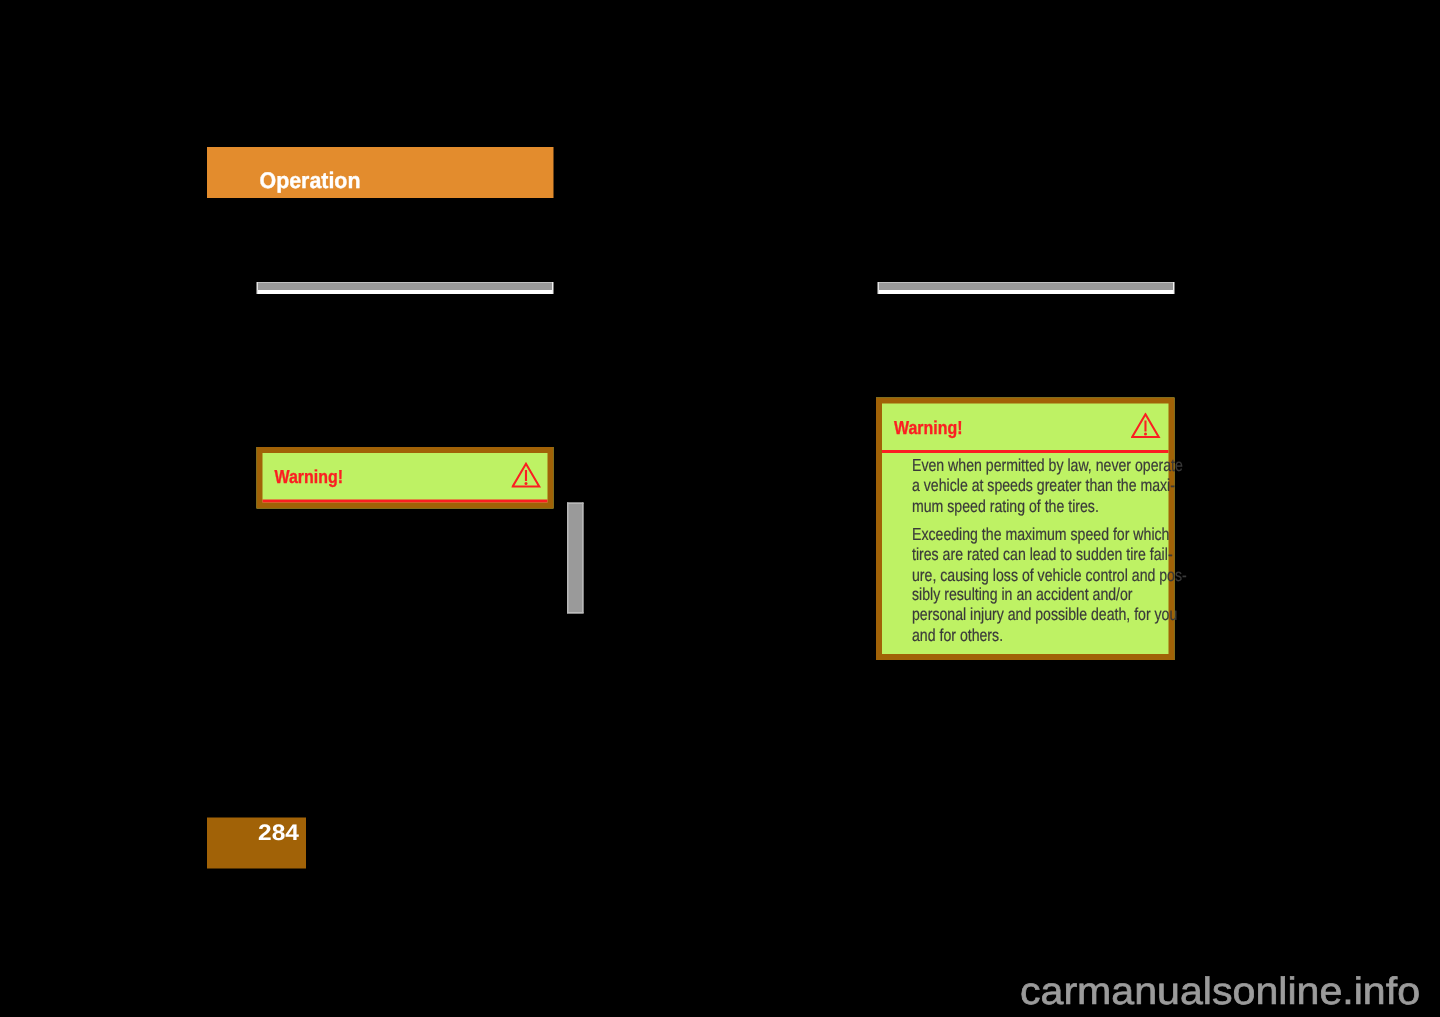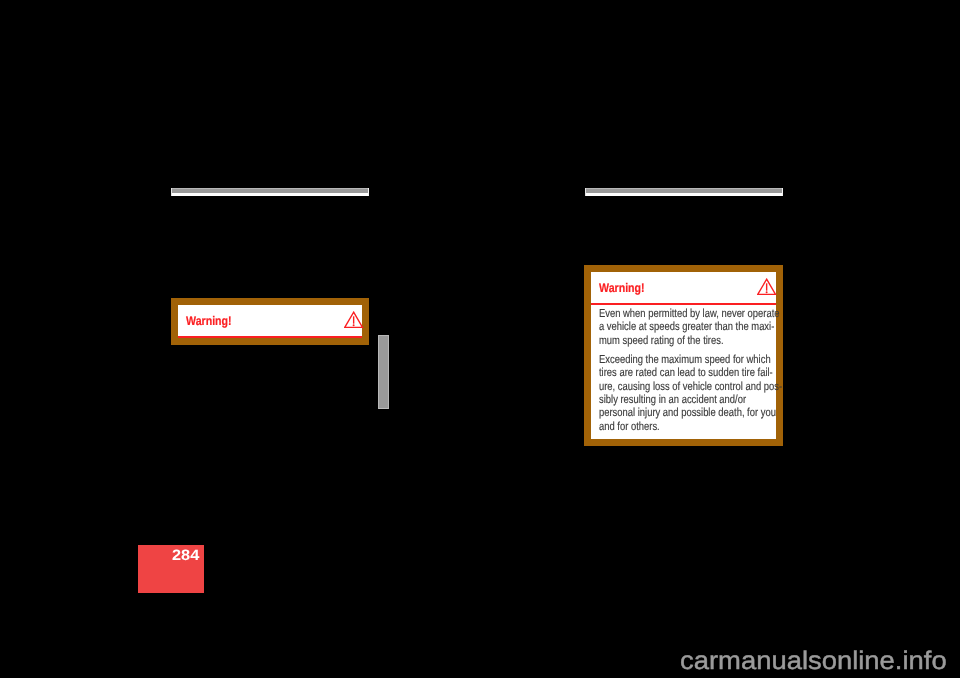--- a/index.html
+++ b/index.html
@@ -64,22 +64,22 @@
     height: 74px;
     background: #9a9a9a;
     border: 1px solid #b8b8b8;
     border-bottom-color: #bdbdbd;
     box-sizing: border-box;
   }
 
   
   .warnbox {
     position: absolute;
-    background: #ffffff;
-    border: 7px solid #a16207;
+    background: #bef264;
+    border: 4px solid #a16207;
     box-sizing: border-box;
   }
   .warnbox .head {
     position: relative;
     height: 31px;
   }
   .warnbox .rule {
     height: 2px;
     background: #fb1f22;
   }
@@ -95,21 +95,21 @@
     transform-origin: left top;
     backface-visibility: hidden;
     white-space: nowrap;
   }
   .warnbox .head .tri {
     position: absolute;
     left: 166px;
     top: 6px;
     line-height: 0;
   }
-  .warnbox .body { padding: 2px 8px 6px 8px; }
+  .warnbox .body { padding: 2px 8px 6px 20px; }
   .warnbox p {
     margin: 0 0 5.5px 0;
     font-size: 11.6px;
     line-height: 13.4px;
     color: #3a3a3a;
     -webkit-text-stroke: 0.14px #3a3a3a;
     transform: scaleX(0.812);
     transform-origin: left top;
     backface-visibility: hidden;
     white-space: nowrap;
@@ -120,22 +120,22 @@
 
   #warnbox-left  { left: 171px; top: 298px; width: 198px; }
   #warnbox-right { left: 584px; top: 265px; width: 199px; }
 
   
   .page-tab {
     position: absolute;
     left: 138px;
     top: 545px;
     width: 66px;
-    height: 48px;
-    background: #ef4444;
+    height: 34px;
+    background: #a16207;
   }
   .page-tab .num {
     position: absolute;
     left: 34px;
     top: 1.5px;
     color: #ffffff;
     font-size: 15px;
     font-weight: bold;
     transform: scaleX(1.09);
     transform-origin: left top;
@@ -155,20 +155,23 @@
     transform: scaleX(1.075);
     transform-origin: left top;
     backface-visibility: hidden;
   }
 </style>
 </head>
 <body>
 
 <div class="page">
 
+  <div class="section-banner">
+    <span class="label">Operation</span>
+  </div>
 
   <div class="col-rule left"></div>
   <div class="col-rule right"></div>
 
   <div class="change-bar"></div>
 
   <div class="warnbox" id="warnbox-left">
     <div class="head">
       <span class="title">Warning!</span>
       <span class="tri">

